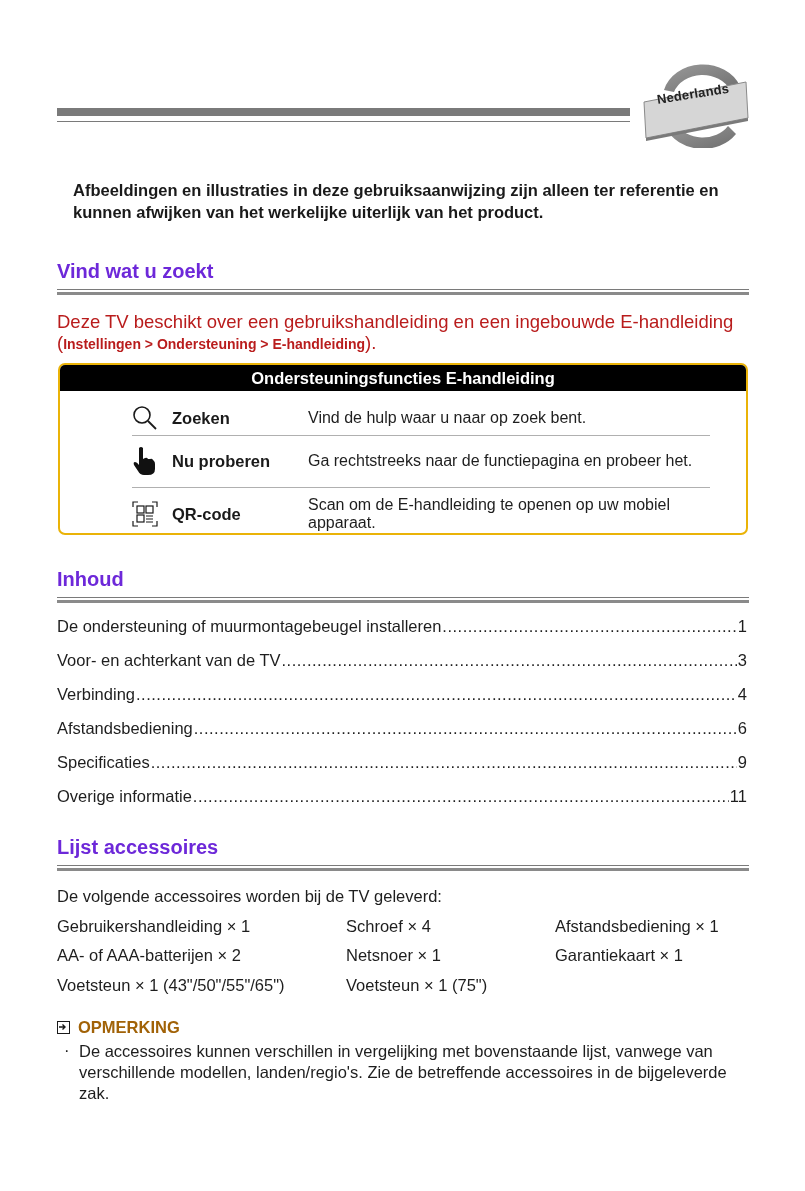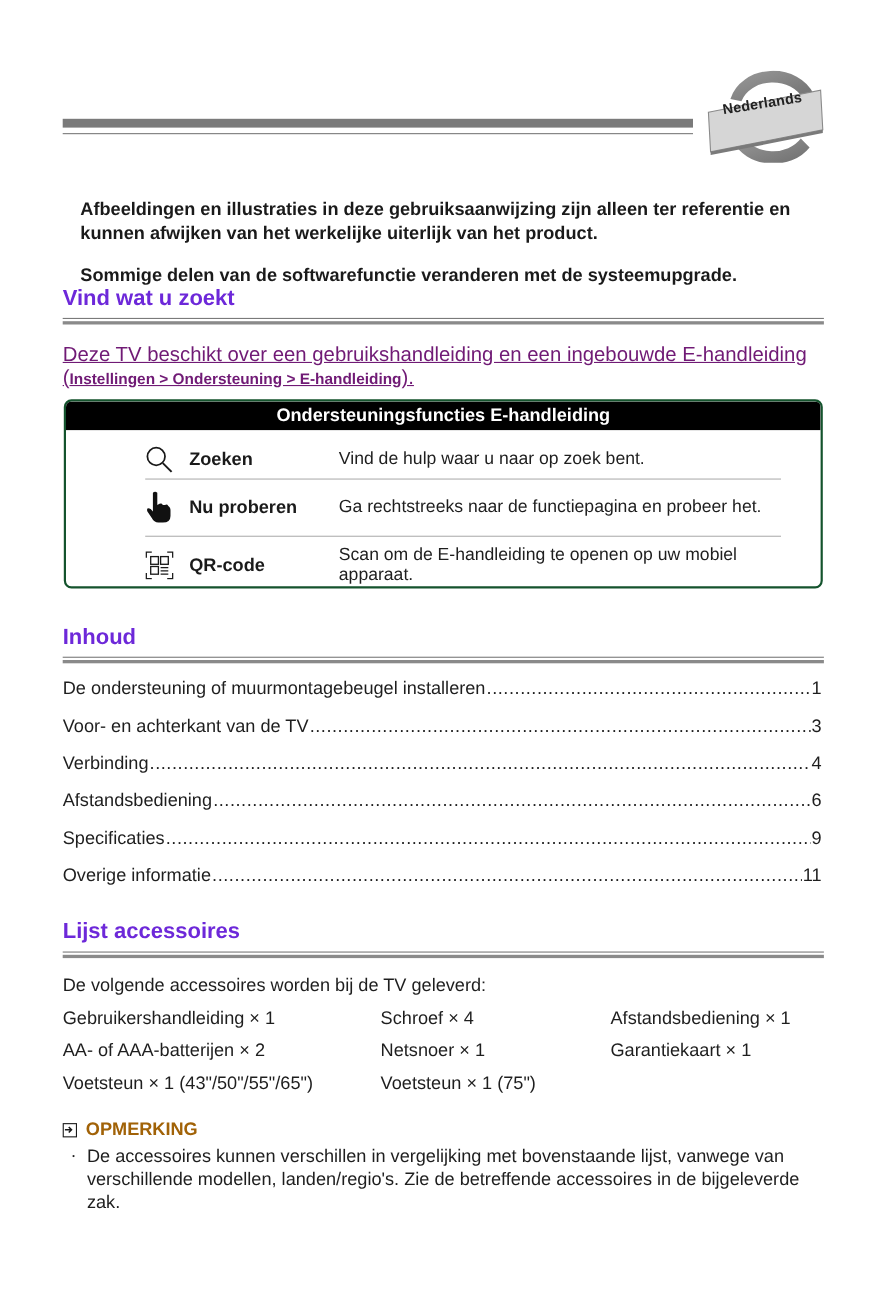--- a/index.html
+++ b/index.html
@@ -18,26 +18,26 @@
   .intro { position: absolute; left: 57px; top: 163px; width: 700px; font-size: 16.5px; font-weight: bold; line-height: 22px; }
   .intro p { margin: 16px; }
   .intro p + p { margin-top: 5px; }
 
   
   .sec-title { position: absolute; left: 57px; font-size: 20px; font-weight: bold; color: #6d28d9; }
   .sec-rule { position: absolute; left: 57px; width: 692px; height: 6px; }
   .sec-rule .l1 { position: absolute; left: 0; top: 0; width: 100%; height: 1px; background: #7a7a7a; }
   .sec-rule .l2 { position: absolute; left: 0; top: 3px; width: 100%; height: 3px; background: #8a8a8a; }
 
-  .body-lg { position: absolute; left: 57px; width: 700px; font-size: 18.5px; line-height: 21px; color: #701a75; text-decoration: underline; }
+  .body-lg { position: absolute; left: 57px; width: 700px; font-size: 18.5px; line-height: 21px; color: #b91c1c; }
   .body-lg .path { font-size: 14px; font-weight: bold; }
 
   
   .support-box { position: absolute; left: 58px; top: 363px; width: 690px; height: 172px;
-                 border: 2px solid #14532d; border-radius: 7px; box-sizing: border-box; overflow: hidden; }
+                 border: 2px solid #eab308; border-radius: 7px; box-sizing: border-box; overflow: hidden; }
   .support-head { height: 26px; background: #000; color: #fff; text-align: center;
                   font-size: 16.5px; font-weight: bold; line-height: 26px; }
   .support-row { position: absolute; left: 72px; width: 578px; display: flex; align-items: center; }
   .support-row .ic { width: 40px; height: 32px; display: flex; align-items: center; justify-content: flex-start; }
   .support-row .name { width: 136px; font-size: 16.5px; font-weight: bold; }
   .support-row .desc { flex: 1; font-size: 16px; line-height: 18px; color: #1e1e1e; }
   .support-sep { position: absolute; left: 72px; width: 578px; height: 1px; background: #b0b0b0; }
 
   
   .toc-row { position: absolute; left: 57px; width: 690px; display: flex; align-items: baseline;
@@ -76,21 +76,20 @@
     <path d="M28 26 A40 34 0 0 1 104 22 L94 26 A30 25 0 0 0 38 28 Z" fill="url(#ringg)"></path>
     <path d="M30 64 A40 34 0 0 0 100 70 L92 62 A30 25 0 0 1 40 60 Z" fill="url(#ringg)"></path>
     <polygon points="8,38 110,18 112,54 10,74" fill="#d6d6d6" stroke="#8a8a8a" stroke-width="1"></polygon>
     <polygon points="10,74 112,54 112,57 10,77" fill="#7a7a7a"></polygon>
   </svg>
 </div>
 <div class="lang-text">Nederlands</div>
 
 <div class="intro">
   <p>Afbeeldingen en illustraties in deze gebruiksaanwijzing zijn alleen ter referentie en kunnen afwijken van het werkelijke uiterlijk van het product.</p>
-  <p>Sommige delen van de softwarefunctie veranderen met de systeemupgrade.</p>
 </div>
 
 <div class="sec-title" style="top:260px;">Vind wat u zoekt</div>
 <div class="sec-rule" style="top:289px;">
     <div class="l1"></div>
     <div class="l2"></div>
   </div>
 
 <div class="body-lg" style="top:311px;">
   <span>Deze TV beschikt over een gebruikshandleiding en een ingebouwde E-handleiding (</span><span class="path">Instellingen &gt; Ondersteuning &gt; E-handleiding</span><span>).</span>

